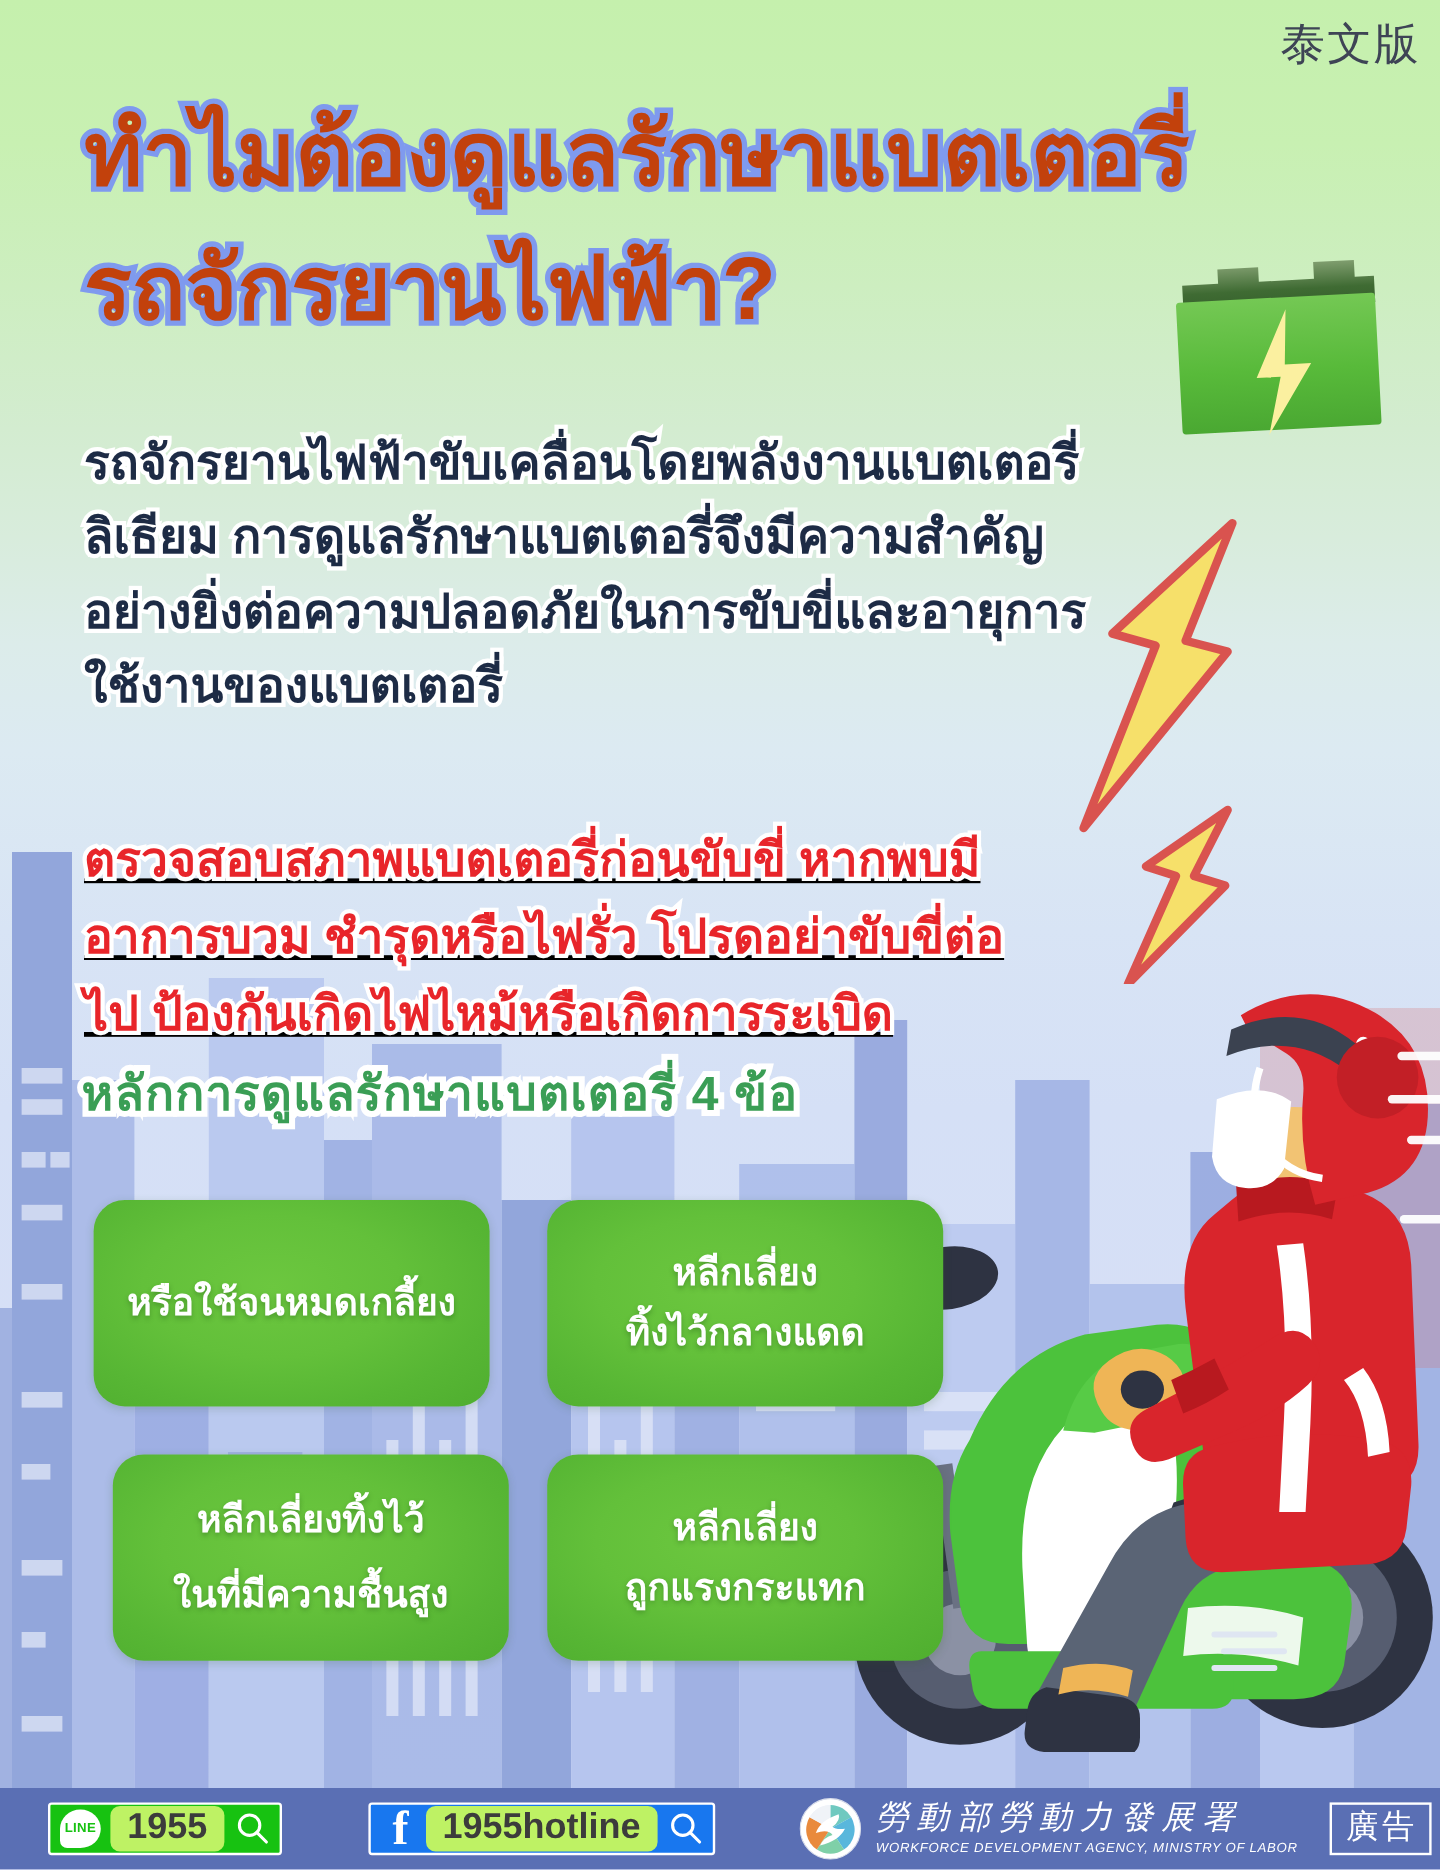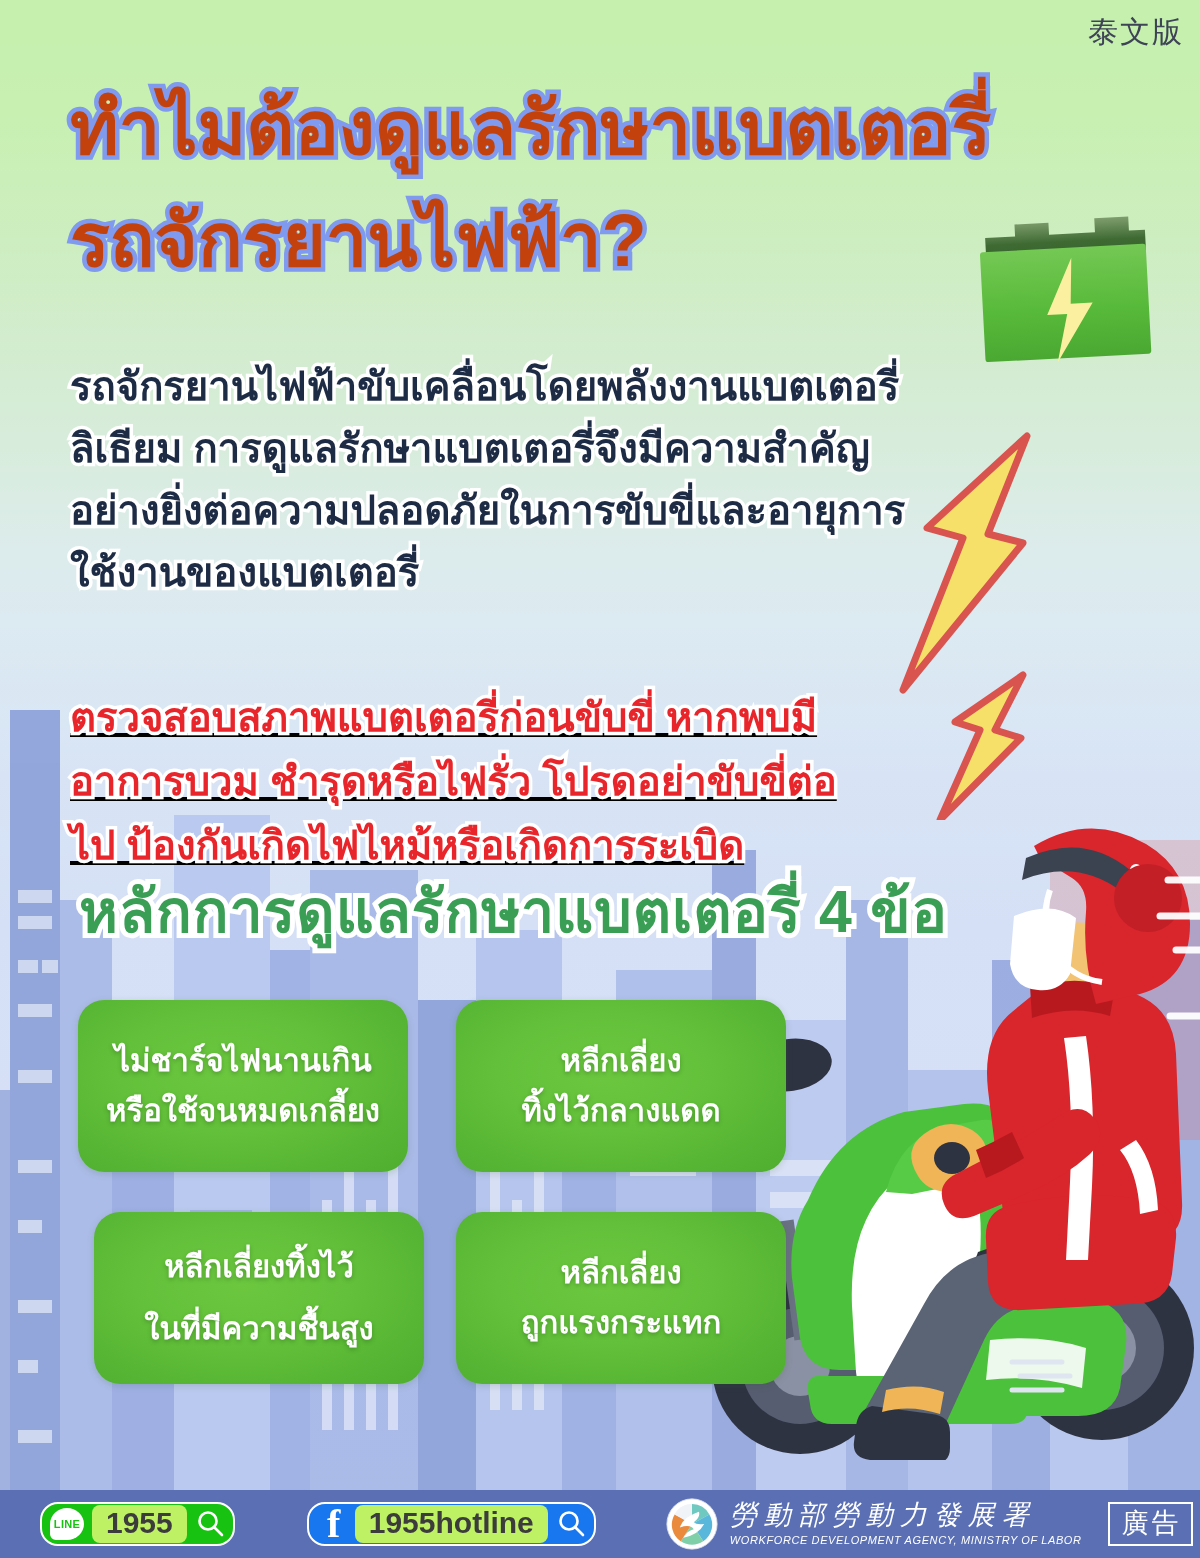--- a/index.html
+++ b/index.html
@@ -21,21 +21,21 @@
     background: linear-gradient(to bottom,
       #c5f0ad 0%, #c8f0b2 8%, #cdeec0 16%, #d3ecd0 24%,
       #d8ecdc 30%, #dcecea 36%, #dceaf2 42%, #d8e4f5 52%,
       #d5e0f6 62%, #d6dff6 74%, #d8e0f7 88%, #d9e1f7 100%);
   }
   .city { position: absolute; left:0; top: 600px; width: 1200px; height: 890px; }
 
   
   .lang-tag {
     position: absolute; right: 16px; top: 12px;
-    font-size: 30px; color: #3e4455; letter-spacing: 2px;
+    font-size: 37px; color: #3e4455; letter-spacing: 2px;
     font-family: Liberation Serif, serif;
   }
 
   
   .title-wrap { position: absolute; left: 70px; top: 86px; width: 960px; }
   .title-line {
     font-size: 74px; line-height: 86px; font-weight: 700; color: #c2410c;
     -webkit-text-stroke: 9px #7f9aee; paint-order: stroke fill;
     letter-spacing: 0px; white-space: nowrap;
   }
@@ -52,22 +52,22 @@
   
   .para-red { position: absolute; left: 70px; top: 685px; width: 860px; text-decoration: underline; }
   .para-red div {
     font-size: 40px; line-height: 64px; font-weight: 700; color: #e8252a;
     -webkit-text-stroke: 7px #ffffff; paint-order: stroke fill;
     white-space: nowrap;
   }
 
   
   .sec-head {
-    position: absolute; left: 79px; top: 874px;
-    font-size: 59px; line-height: 76px; font-weight: 700; color: #3a9e55;
+    position: absolute; left: 68px; top: 874px;
+    font-size: 40px; line-height: 76px; font-weight: 700; color: #3a9e55;
     -webkit-text-stroke: 10px #ffffff; paint-order: stroke fill;
     white-space: nowrap; letter-spacing: 1px;
   }
 
   
   .boxes { position: absolute; left: 78px; top: 1000px; width: 710px; }
   .gbox {
     position: absolute; width: 330px; height: 172px; border-radius: 26px;
     background: radial-gradient(ellipse at 45% 42%, #6cc73f 0%, #63c03a 42%, #57b634 72%, #4fae2f 100%);
     box-shadow: 0 2px 7px rgba(50,90,40,.18);
@@ -91,21 +91,21 @@
 
   
   .scooter { position: absolute; left: 690px; top: 820px; width: 520px; height: 640px; }
 
   
   .footer {
     position: absolute; left: 0; bottom: 0; width: 1200px; height: 68px;
     background: #5a6fb4; display: flex; align-items: center;
   }
   .pill {
-    display: flex; align-items: center; border-radius: 18px;
+    display: flex; align-items: center; border-radius: 3px;
     border: 2.5px solid #ffffff; height: 44px; padding: 0 8px;
   }
   .pill.line-pill { background: #17c211; margin-left: 40px; }
   .pill.fb-pill   { background: #1877ef; margin-left: 72px; }
   .pill .val {
     background: #bef264; color: #3c3c3c; border-radius: 8px;
     font-size: 30px; font-weight: 700; padding: 1px 14px 3px;
     margin: 0 8px; line-height: 34px;
     font-family: "Liberation Sans", sans-serif;
   }
@@ -343,21 +343,20 @@
         <line x1="478" y1="60" x2="520" y2="60"></line>
         <line x1="470" y1="96" x2="520" y2="96"></line>
         <line x1="486" y1="130" x2="520" y2="130"></line>
         <line x1="480" y1="196" x2="520" y2="196"></line>
       </g>
     </svg>
   </div>
 
   <div class="boxes">
     <div class="gbox b1">
-      <span>ไม่ชาร์จไฟนานเกิน</span>
       <span>หรือใช้จนหมดเกลี้ยง</span>
     </div>
     <div class="gbox b2">
       <span>หลีกเลี่ยง</span>
       <span>ทิ้งไว้กลางแดด</span>
     </div>
     <div class="gbox b3">
       <span>หลีกเลี่ยงทิ้งไว้</span>
       <span>ในที่มีความชื้นสูง</span>
     </div>

